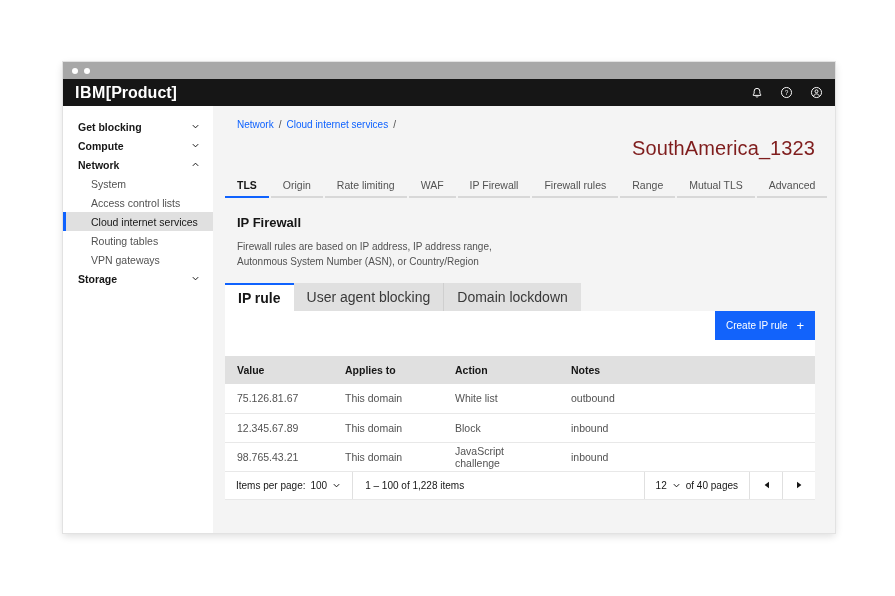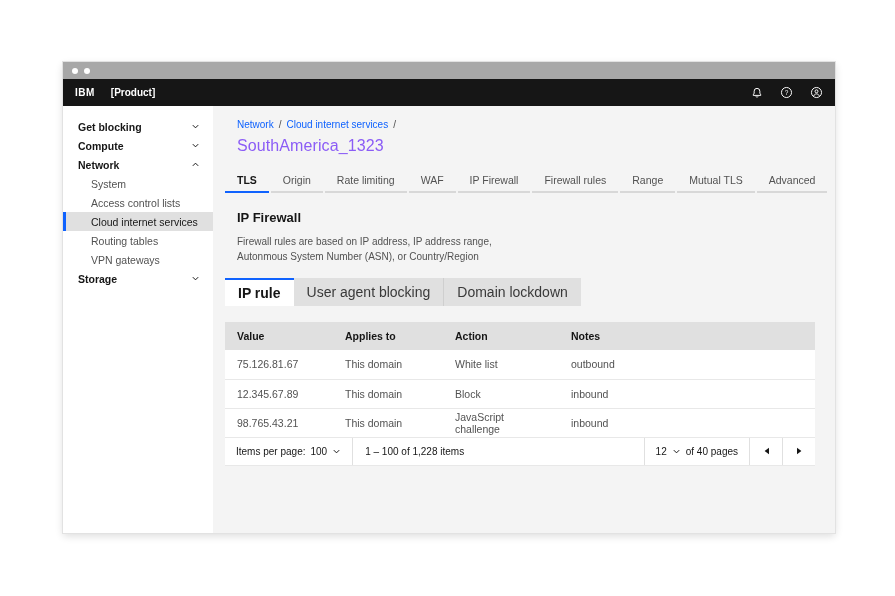--- a/index.html
+++ b/index.html
@@ -11,21 +11,21 @@
     background:#ffffff; display:flex; flex-direction:column;
     box-shadow:0 0 0 1px #e2e2e2, 0 3px 8px rgba(0,0,0,.14);
   }
 
   
   .titlebar { height:17px; background:#a8a8a8; flex:0 0 auto; display:flex; align-items:center; padding-left:9px; gap:6px; }
   .dot { width:6px; height:6px; border-radius:50%; background:#ffffff; }
 
   
   .appheader { height:27px; background:#161616; flex:0 0 auto; display:flex; align-items:center; padding:0 12px; color:#ffffff; }
-  .brand { font-size:10px; display:flex; gap:16px; align-items:baseline; }
+  .brand { font-size:16px; display:flex; gap:0; align-items:baseline; }
   .brand-ibm { font-weight:700; letter-spacing:.5px; }
   .brand-product { font-weight:700; }
   .header-actions { margin-left:auto; display:flex; align-items:center; gap:17px; }
   .hicon { width:13px; height:13px; display:flex; align-items:center; justify-content:center; cursor:pointer; }
   .hicon svg { display:block; }
 
   .window-body { flex:1; display:flex; min-height:0; }
 
   
   .sidebar { width:150px; background:#ffffff; flex:0 0 auto; padding-top:11px; }
@@ -35,21 +35,21 @@
   .nav-sub.selected { background:#e0e0e0; border-left:3px solid #0f62fe; padding-left:25px; color:#161616; }
   .chev { width:9px; height:9px; flex:0 0 auto; }
 
   
   .main { flex:1; background:#f4f4f4; padding:13px 20px 0 12px; min-width:0; }
 
   .breadcrumb { margin-left:12px; font-size:10px; display:flex; gap:5px; align-items:center; }
   .crumb { color:#0f62fe; cursor:pointer; text-decoration:none; }
   .crumb-sep { color:#525252; }
 
-  .page-title { margin:7px 0 0 12px; font-size:16px; font-weight:400; color:#8b5cf6; letter-spacing:.1px; }
+  .page-title { margin:7px 0 0 12px; font-size:20px; font-weight:400; color:#7f1d1d; letter-spacing:.1px;text-align:right; }
 
   .tabs { margin-top:15px; display:inline-flex; }
   .tab { padding:4px 12px 5px; font-size:10.5px; color:#525252; border-bottom:2px solid #d8d8d8; margin-right:2px; cursor:pointer; white-space:nowrap; }
   .tab.selected { color:#161616; font-weight:700; border-bottom-color:#0f62fe; }
 
   .section-heading { margin:17px 0 0 12px; font-size:13px; color:#161616; }
   .section-desc { margin:9px 0 4px 12px; font-size:10px; line-height:1.5; color:#525252; }
 
   .subtabs { margin-top:14px; display:flex; }
   .subtab { height:28px; display:flex; align-items:center; padding:0 13px; background:#e0e0e0; font-size:14px; color:#393939; cursor:pointer; border-right:1px solid #cfcfcf; }
@@ -184,20 +184,26 @@
         <p class="section-desc"><span>Firewall rules are based on IP address, IP address range,</span><br><span>Autonmous System Number (ASN), or Country/Region</span></p>
 
         <div class="subtabs">
           <div class="subtab selected">IP rule</div>
           <div class="subtab">User agent blocking</div>
           <div class="subtab">Domain lockdown</div>
         </div>
 
         <div class="panel">
 
+          <div class="toolbar">
+            <button class="create-btn">
+              <span>Create IP rule</span>
+              <span class="plus">+</span>
+            </button>
+          </div>
 
           <table class="rules">
             <colgroup>
                 <col class="c1">
                 <col class="c2">
                 <col class="c3">
                 <col>
               </colgroup>
             <thead>
               <tr>

